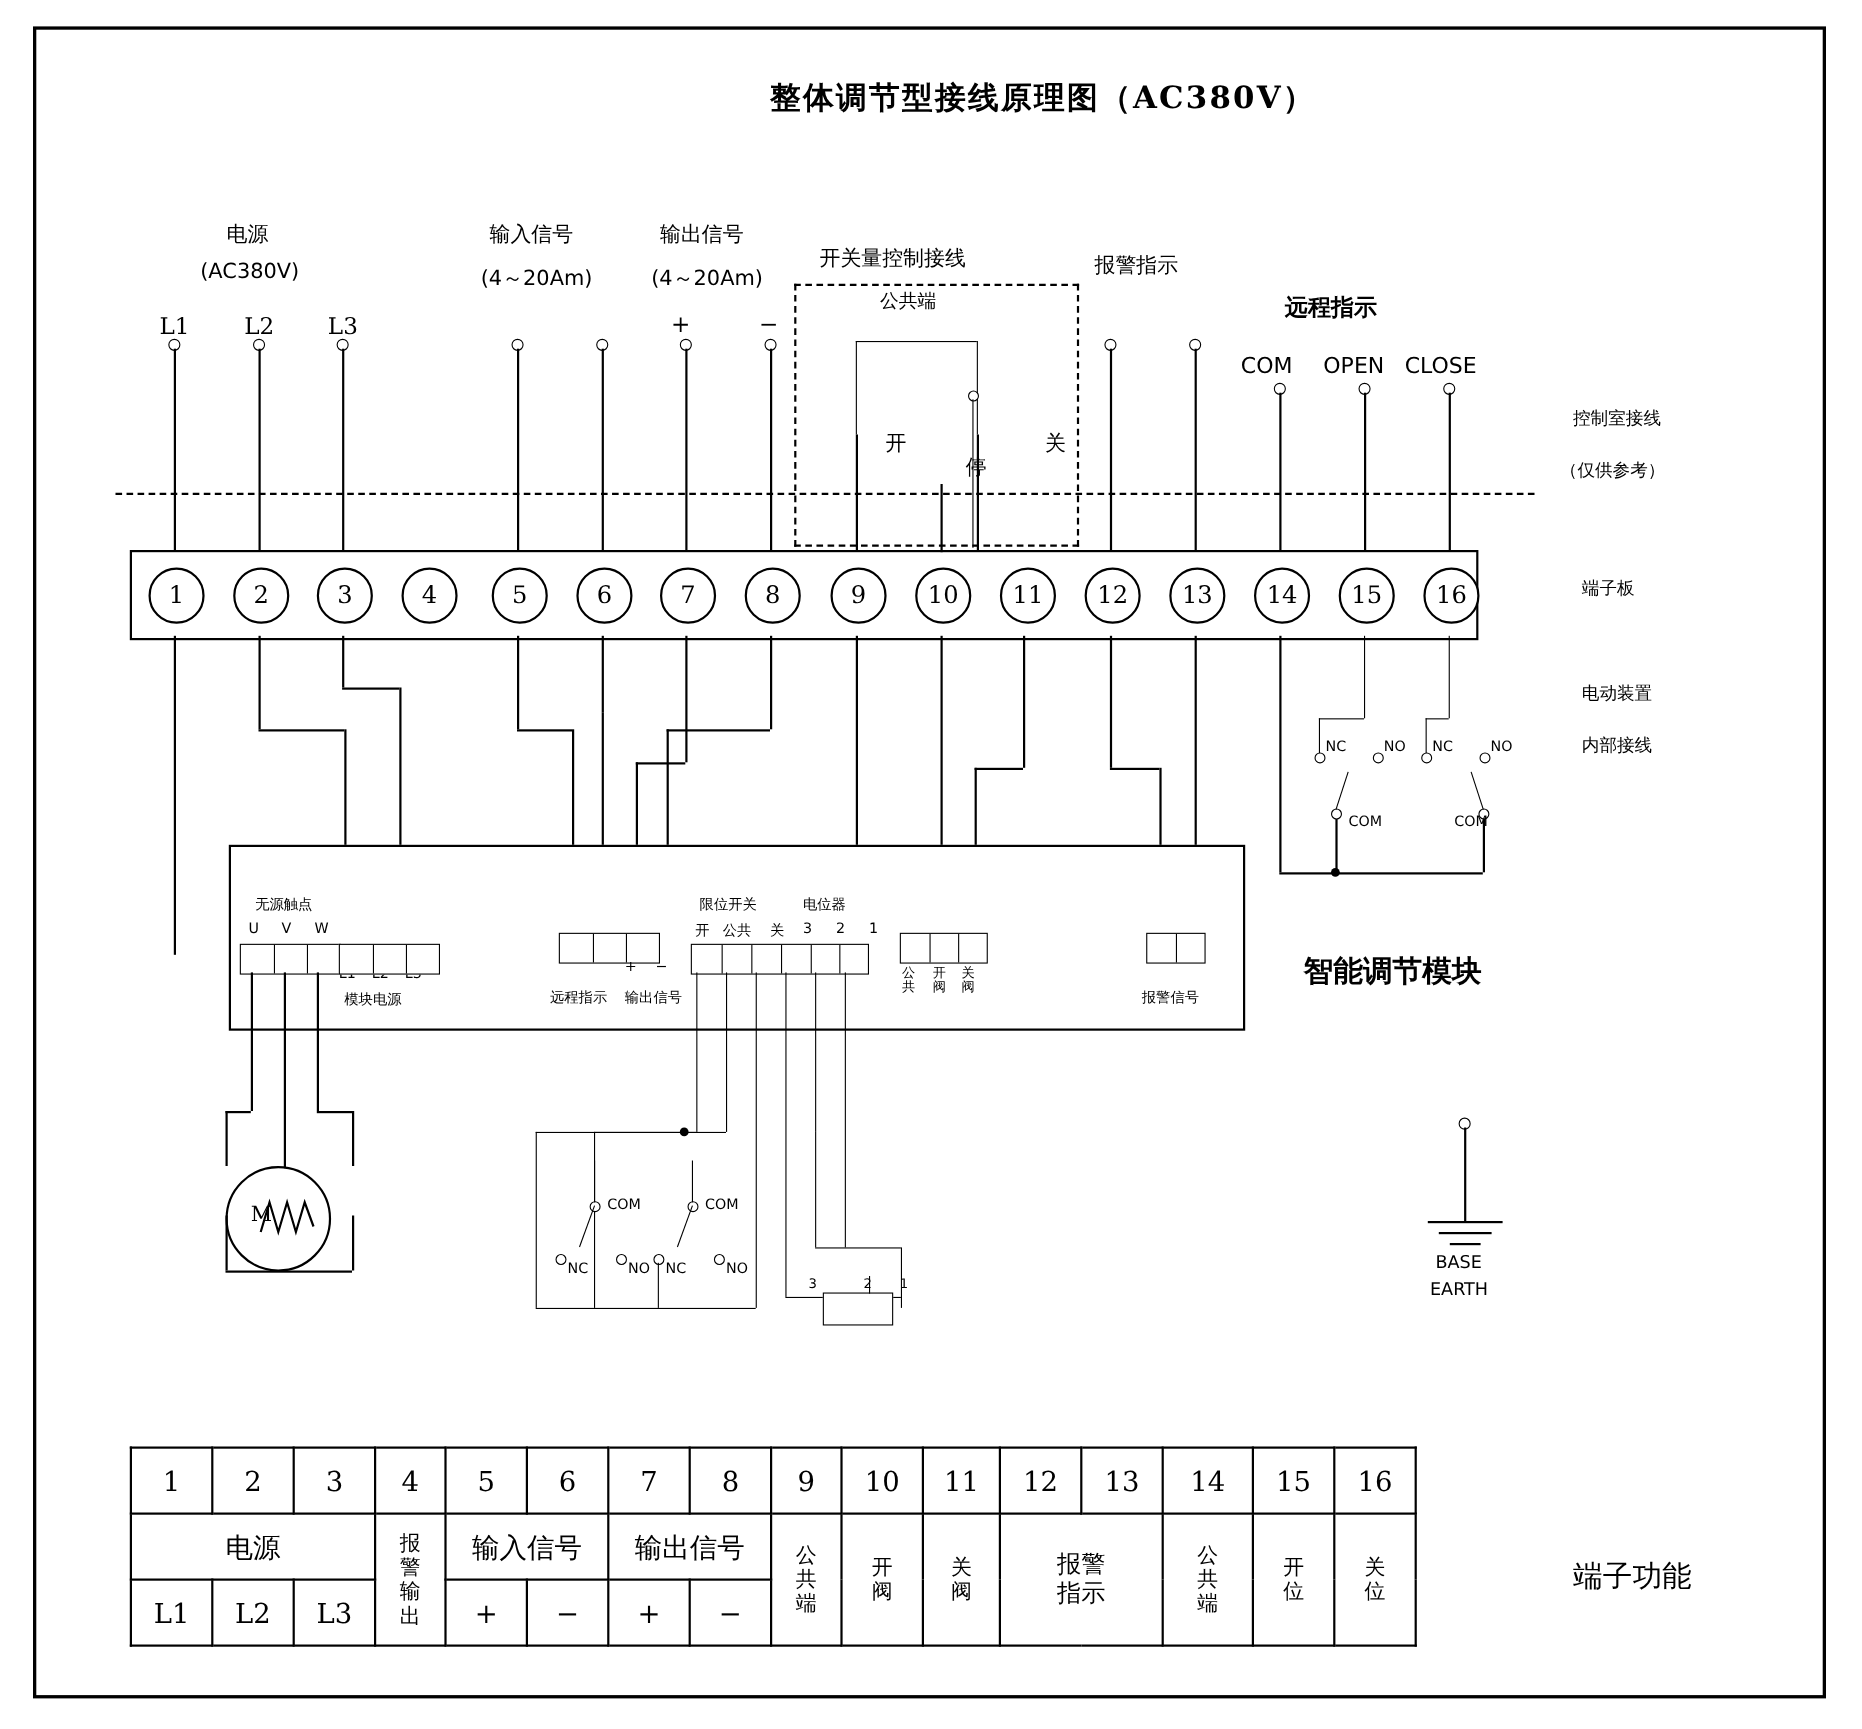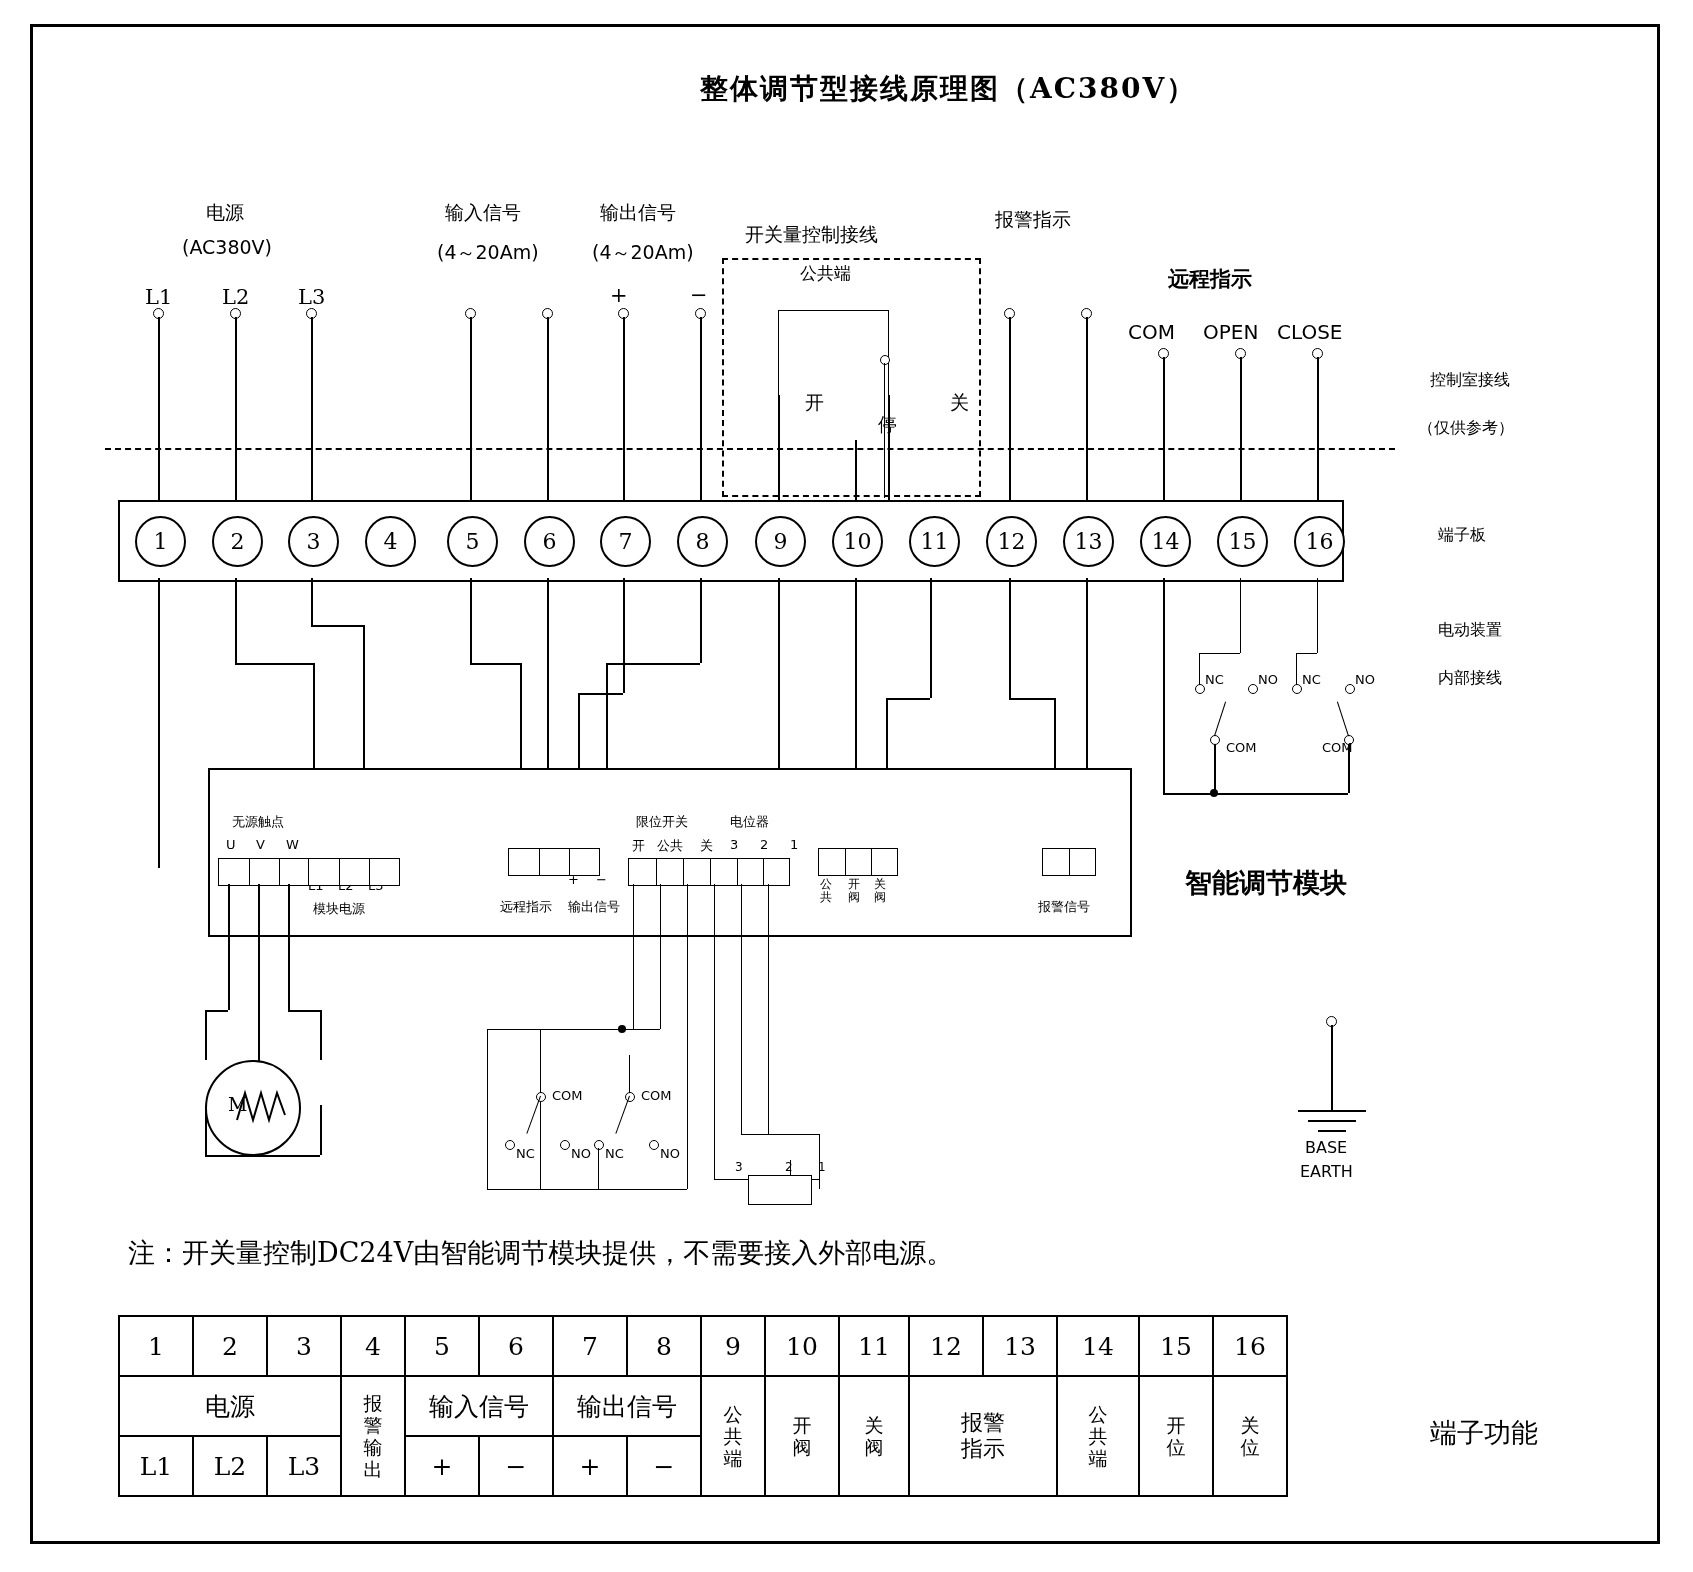--- a/index.html
+++ b/index.html
@@ -43,21 +43,21 @@
   <div class="lbl" style="left:206px;top:200px;">电源</div>
   <div class="lbl" style="left:182px;top:236px;">(AC380V)</div>
 
   <div class="lbl" style="left:445px;top:200px;">输入信号</div>
   <div class="lbl" style="left:437px;top:240px;">(4～20Am)</div>
 
   <div class="lbl" style="left:600px;top:200px;">输出信号</div>
   <div class="lbl" style="left:592px;top:240px;">(4～20Am)</div>
 
   <div class="lbl" style="left:745px;top:222px;">开关量控制接线</div>
-  <div class="lbl" style="left:995px;top:207px;">报警指示</div>
+  <div class="lbl" style="left:995px;top:228px;">报警指示</div>
   <div class="lbl bold" style="left:1168px;top:265px;font-size:21px;">远程指示</div>
 
   <div class="lbl-serif" style="left:145px;top:285px;">L1</div>
   <div class="lbl-serif" style="left:222px;top:285px;">L2</div>
   <div class="lbl-serif" style="left:298px;top:285px;">L3</div>
   <div class="lbl-serif" style="left:610px;top:283px;">+</div>
   <div class="lbl-serif" style="left:690px;top:283px;">−</div>
 
   <div class="lbl" style="left:1128px;top:320px;font-size:20px;">COM</div>
   <div class="lbl" style="left:1203px;top:320px;font-size:20px;">OPEN</div>
@@ -326,21 +326,20 @@
   <div class="thin-v" style="left:790px;top:1160px;height:16px;"></div>
 
   <div class="dot" style="left:1326px;top:1016px;"></div>
   <div class="vline" style="left:1331px;top:1025px;height:85px;"></div>
   <div class="hline" style="left:1298px;top:1110px;width:68px;"></div>
   <div class="hline" style="left:1308px;top:1120px;width:48px;"></div>
   <div class="hline" style="left:1318px;top:1130px;width:28px;"></div>
   <div class="lbl" style="left:1305px;top:1138px;font-size:16px;">BASE</div>
   <div class="lbl" style="left:1300px;top:1162px;font-size:16px;">EARTH</div>
 
-  <div class="note">注：开关量控制DC24V由智能调节模块提供，不需要接入外部电源。</div>
 
   <table class="tf">
     <tbody>
         <tr>
       <td style="width:72px;height:58px;">1</td>
       <td style="width:72px;">2</td>
       <td style="width:72px;">3</td>
       <td style="width:62px;">4</td>
       <td style="width:72px;">5</td>
       <td style="width:72px;">6</td>

